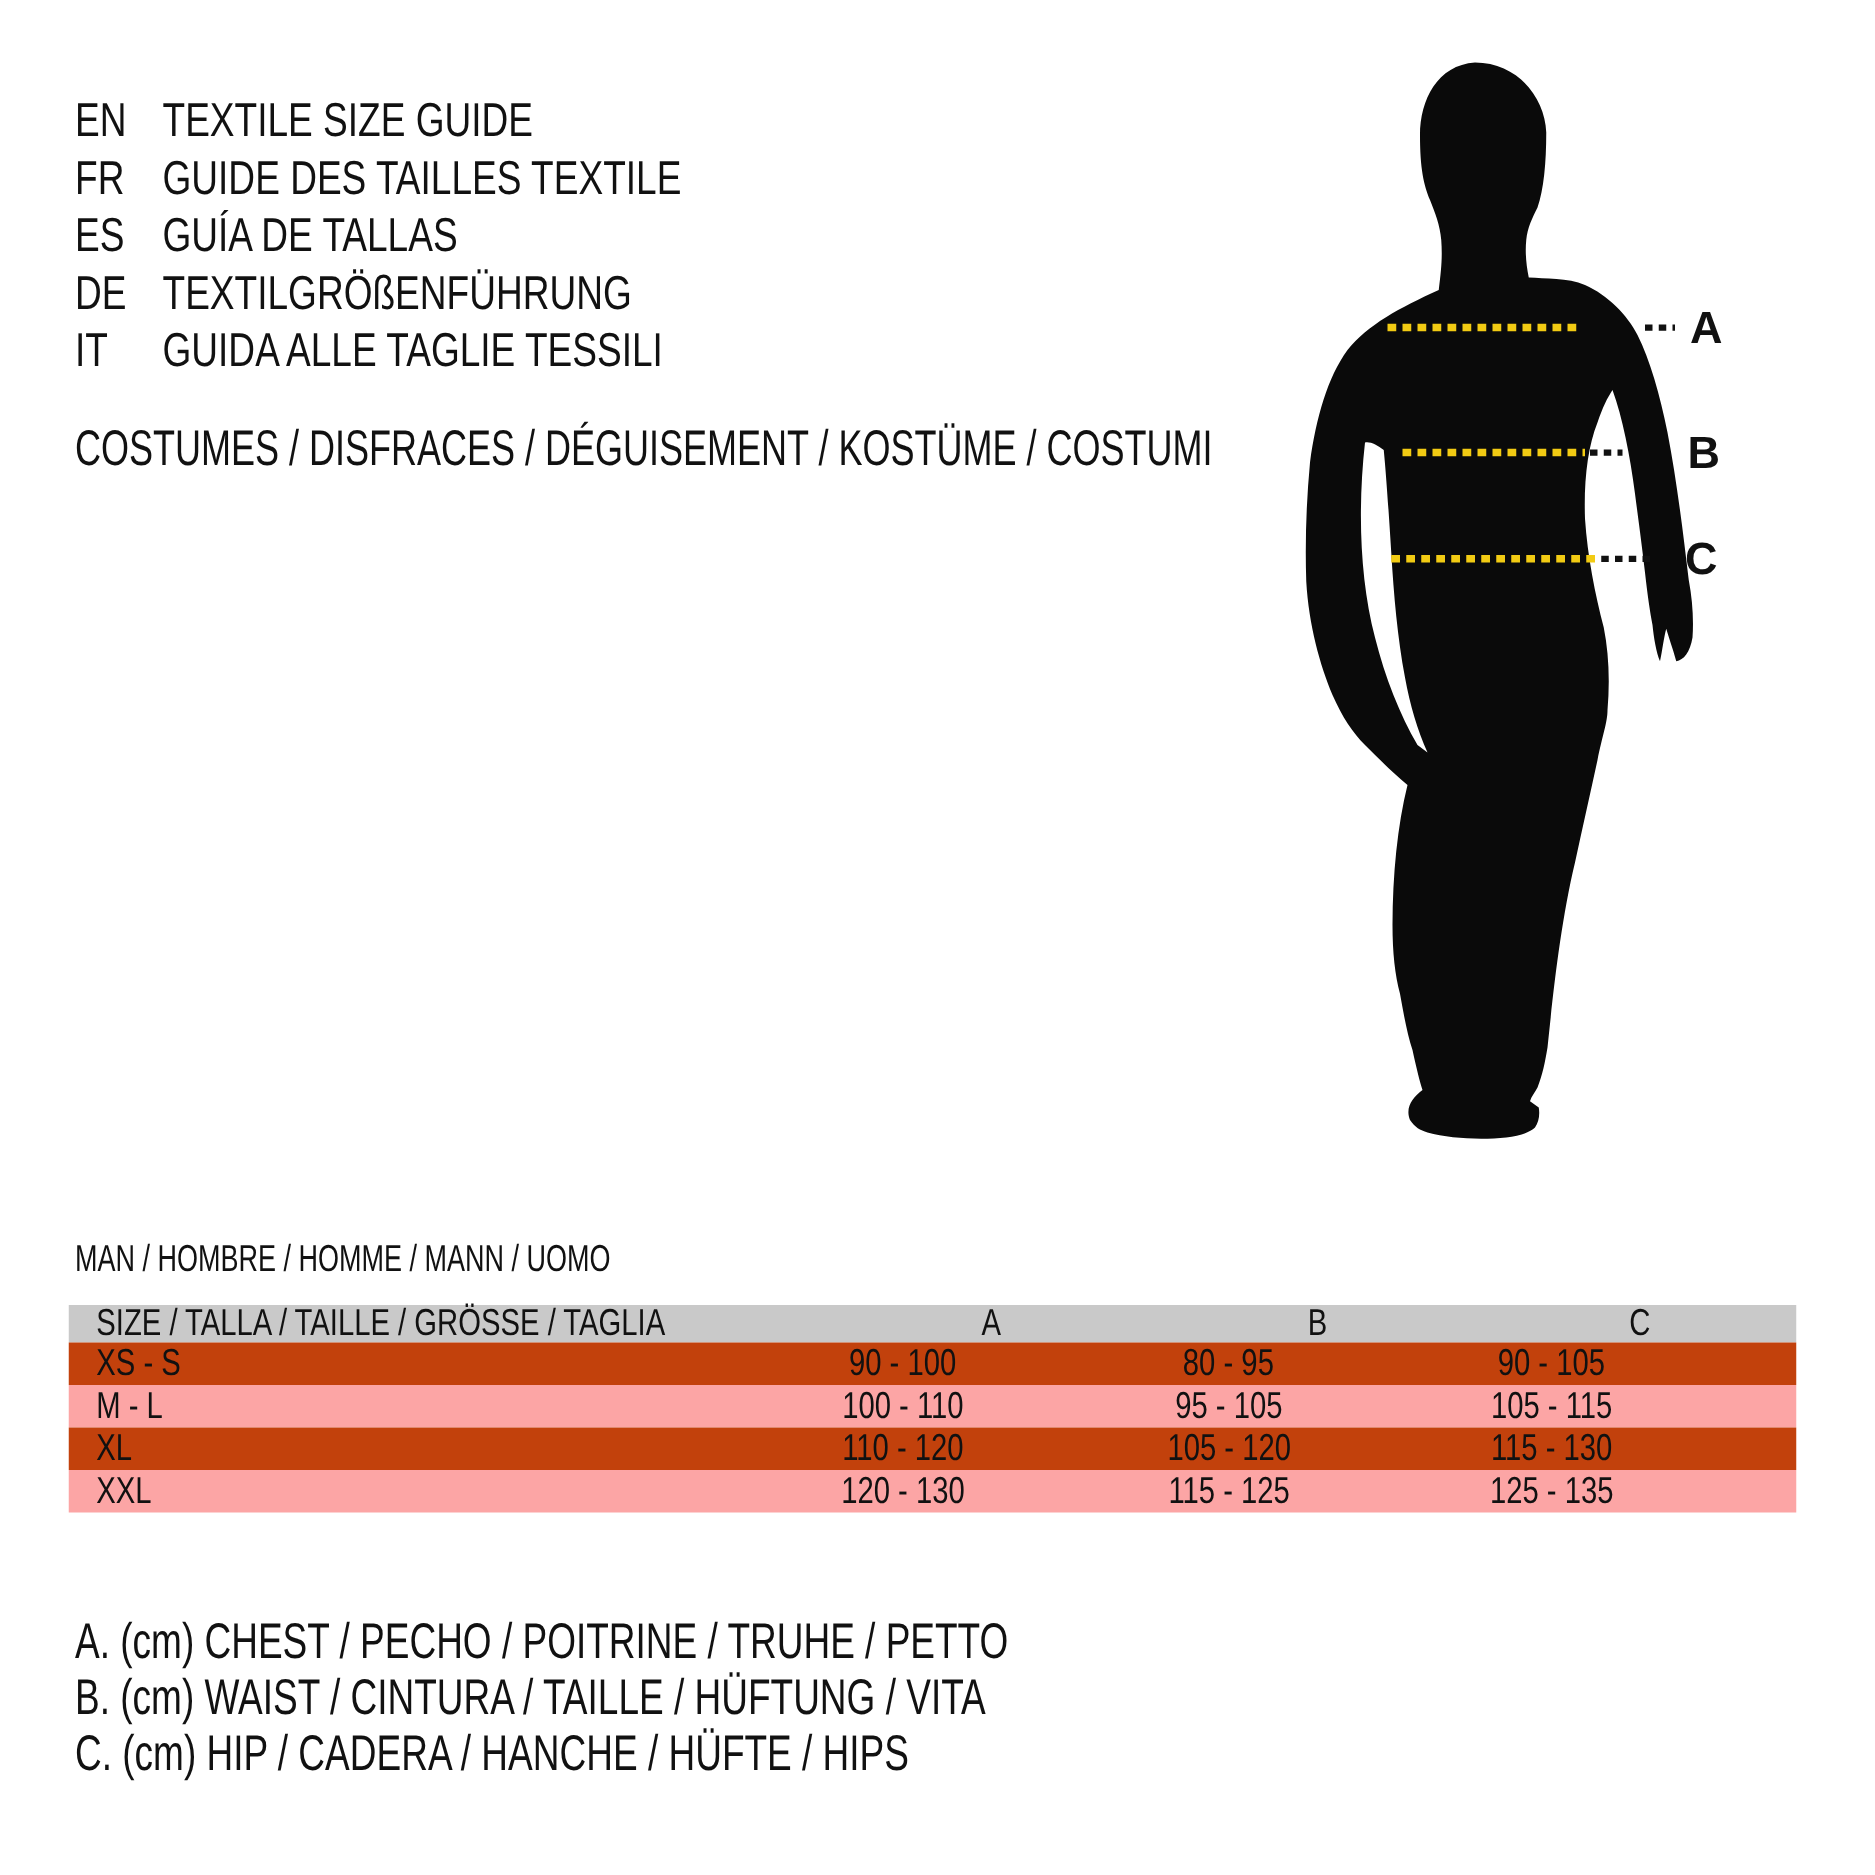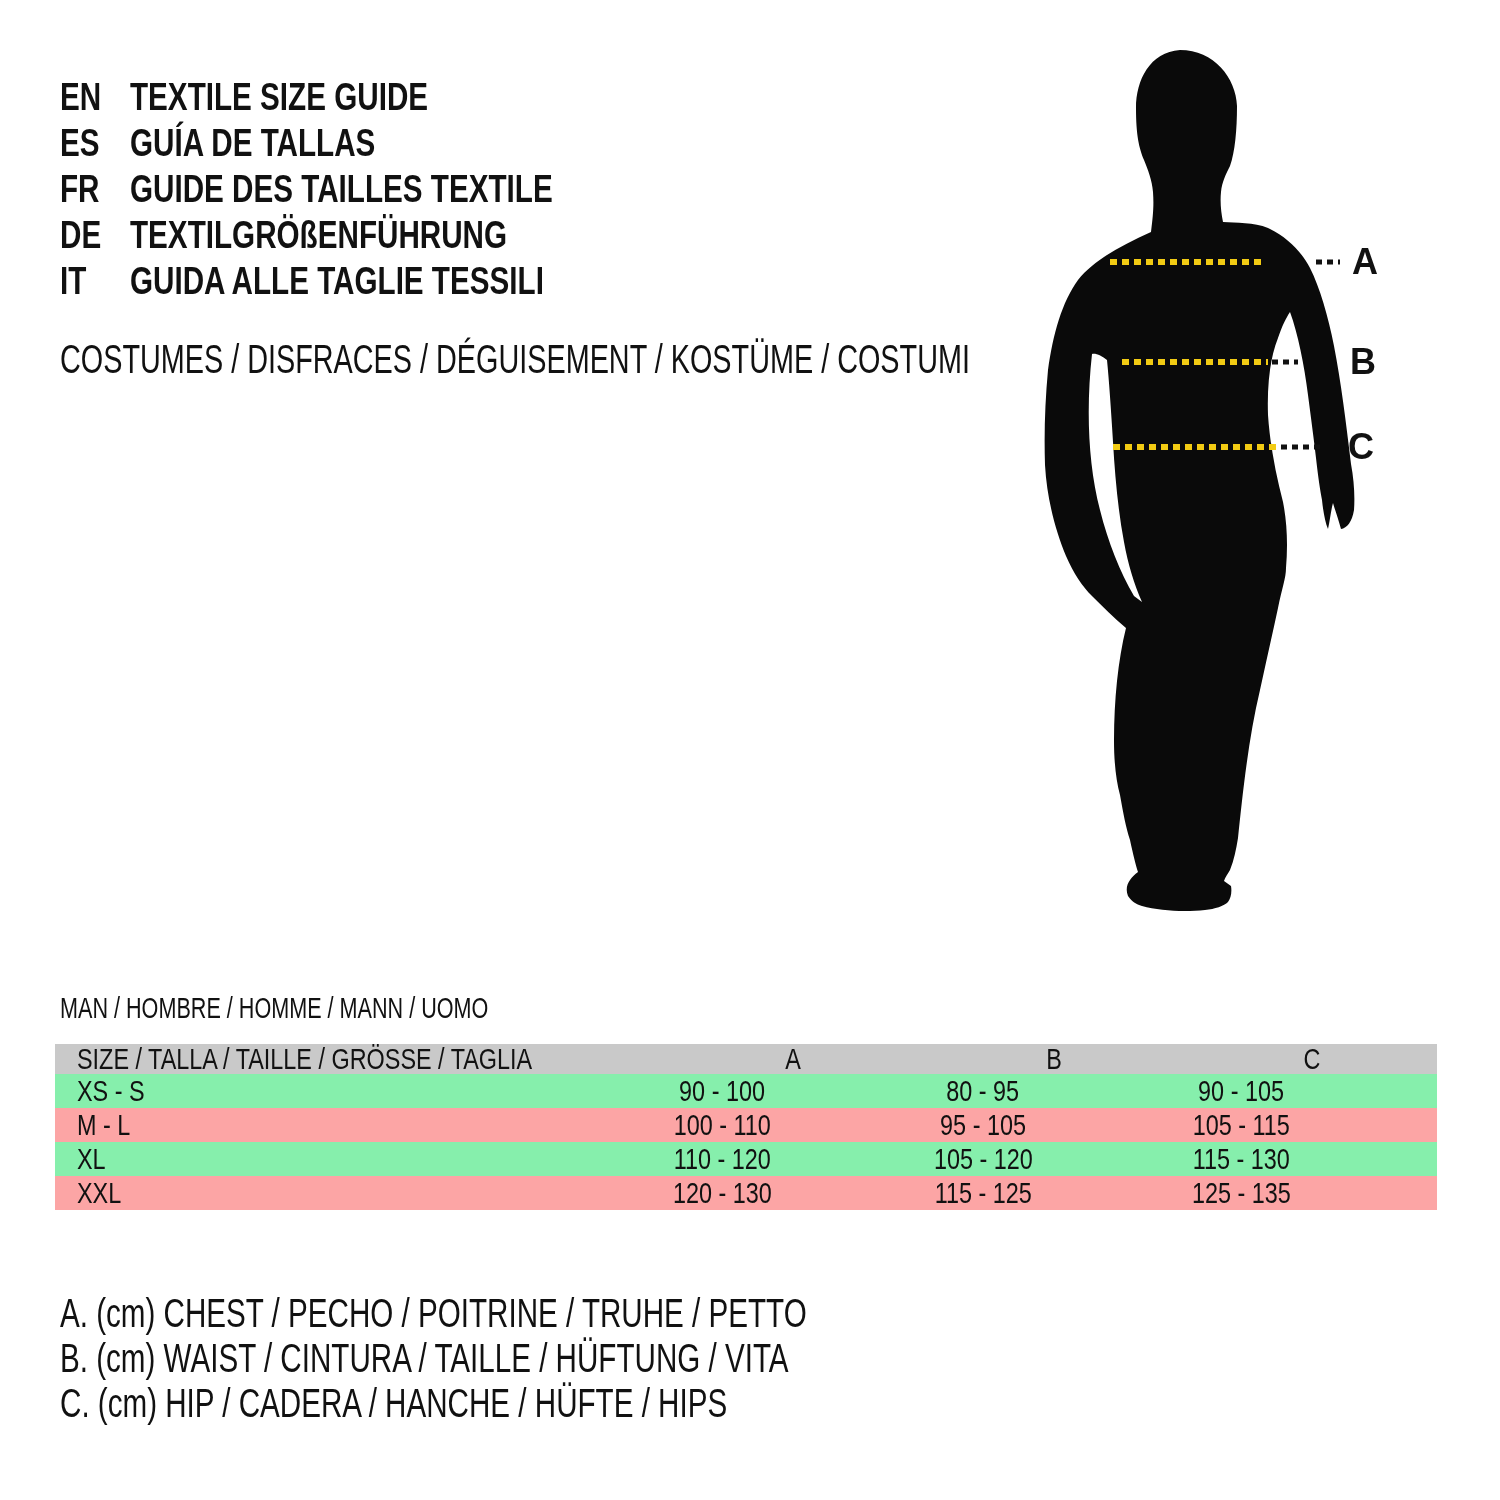--- a/index.html
+++ b/index.html
@@ -5,63 +5,63 @@
   html,body{margin:0;padding:0;}
   body{
     width:1500px;height:1500px;background:#ffffff;position:relative;
     font-family:"Liberation Sans", sans-serif;color:#111111;overflow:hidden;
   }
   .abs{position:absolute;}
   .cond{display:inline-block;transform:scaleX(.78);transform-origin:0 50%;white-space:nowrap;}
   .cond-c{display:inline-block;transform:scaleX(.78);transform-origin:50% 50%;white-space:nowrap;}
 
   
-  .langs{left:60px;top:74px;font-size:38px;line-height:46px;font-weight:bold;}
+  .langs{left:60px;top:74px;font-size:38px;line-height:46px;}
   .lang-row{display:flex;height:46px;align-items:center;}
   .lang-code{width:70px;flex:0 0 70px;}
   
   .costumes{left:60px;top:339px;font-size:40px;font-weight:400;line-height:40px;}
   .costumes .cond{transform:scaleX(.72);}
   
   .figure-svg{left:1020px;top:40px;}
   .measure-label{font-size:36px;font-weight:700;line-height:36px;}
   .label-a{left:1352px;top:244px;}
   .label-b{left:1350px;top:344px;}
   .label-c{left:1348px;top:429px;}
   
   .man-line{left:60px;top:989px;font-size:30px;line-height:38px;}
   .man-line .cond{transform:scaleX(.72);}
   
   .size-table{left:55px;top:1044px;width:1382px;font-size:30px;}
-  .st-row{display:flex;align-items:center;height:34px;background:#86efac;}
+  .st-row{display:flex;align-items:center;height:34px;background:#c2410c;}
   .st-row.st-header{height:30px;background:#c9c9c9;}
   .st-row.st-alt{background:#fca5a5;}
   .st-c0{flex:0 0 535px;padding-left:22px;box-sizing:border-box;text-align:left;}
   .st-c1{flex:0 0 265px;text-align:center;}
   .st-c2{flex:0 0 256px;text-align:center;}
   .st-c3{flex:0 0 260px;text-align:center;}
   
   .legend{left:60px;top:1291px;font-size:40px;line-height:45px;}
   .legend .cond{transform:scaleX(.74);}
 </style>
 </head>
 <body>
 
 <div class="abs langs">
   <div class="lang-row">
     <span class="lang-code"><span class="cond">EN</span></span>
     <span class="cond">TEXTILE SIZE GUIDE</span>
   </div>
   <div class="lang-row">
+    <span class="lang-code"><span class="cond">FR</span></span>
+    <span class="cond">GUIDE DES TAILLES TEXTILE</span>
+  </div>
+  <div class="lang-row">
     <span class="lang-code"><span class="cond">ES</span></span>
     <span class="cond">GUÍA DE TALLAS</span>
-  </div>
-  <div class="lang-row">
-    <span class="lang-code"><span class="cond">FR</span></span>
-    <span class="cond">GUIDE DES TAILLES TEXTILE</span>
   </div>
   <div class="lang-row">
     <span class="lang-code"><span class="cond">DE</span></span>
     <span class="cond">TEXTILGRÖßENFÜHRUNG</span>
   </div>
   <div class="lang-row">
     <span class="lang-code"><span class="cond">IT</span></span>
     <span class="cond">GUIDA ALLE TAGLIE TESSILI</span>
   </div>
 </div>

